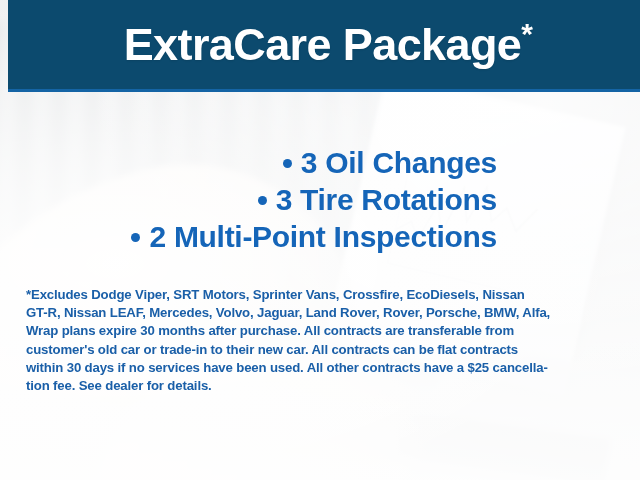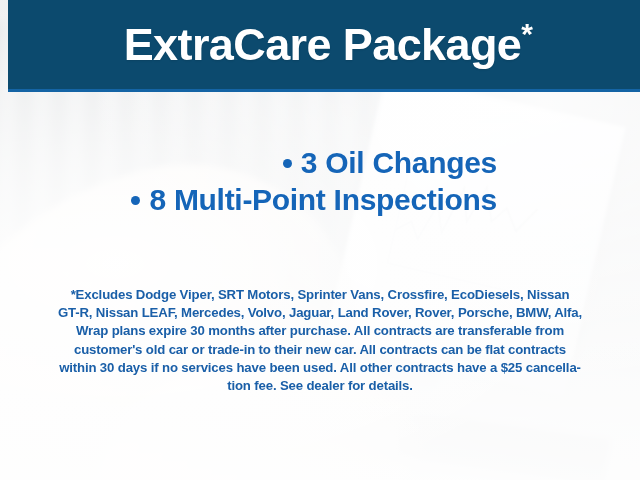--- a/index.html
+++ b/index.html
@@ -206,21 +206,21 @@
     margin-bottom: 4px;
   }
 
   
   .finelegal {
     position: absolute;
     left: 26px;
     top: 286px;
     width: 588px;
     z-index: 4;
-    text-align: center;
+    text-align: left;
     color: #1a5fa8;
     font-size: 13.2px;
     font-weight: bold;
     line-height: 18.2px;
     letter-spacing: -0.15px;
   }
   .fine-line {
     white-space: nowrap;
   }
 </style>
@@ -249,21 +249,24 @@
 
   <div class="header">
     <div class="header-title"><span>ExtraCare Package</span><span class="star">*</span></div>
   </div>
 
   <div class="benefits">
     <div class="benefit-row">
       <span class="benefit-dot"></span><span>3 Oil Changes</span>
     </div>
     <div class="benefit-row">
-      <span class="benefit-dot"></span><span>8 Multi-Point Inspections</span>
+      <span class="benefit-dot"></span><span>3 Tire Rotations</span>
+    </div>
+    <div class="benefit-row">
+      <span class="benefit-dot"></span><span>2 Multi-Point Inspections</span>
     </div>
   </div>
 
   <div class="finelegal">
     <div class="fine-line">*Excludes Dodge Viper, SRT Motors, Sprinter Vans, Crossfire, EcoDiesels, Nissan</div>
     <div class="fine-line">GT-R, Nissan LEAF, Mercedes, Volvo, Jaguar, Land Rover, Rover, Porsche, BMW, Alfa,</div>
     <div class="fine-line">Wrap plans expire 30 months after purchase. All contracts are transferable from</div>
     <div class="fine-line">customer's old car or trade-in to their new car. All contracts can be flat contracts</div>
     <div class="fine-line">within 30 days if no services have been used. All other contracts have a $25 cancella-</div>
     <div class="fine-line">tion fee. See dealer for details.</div>

